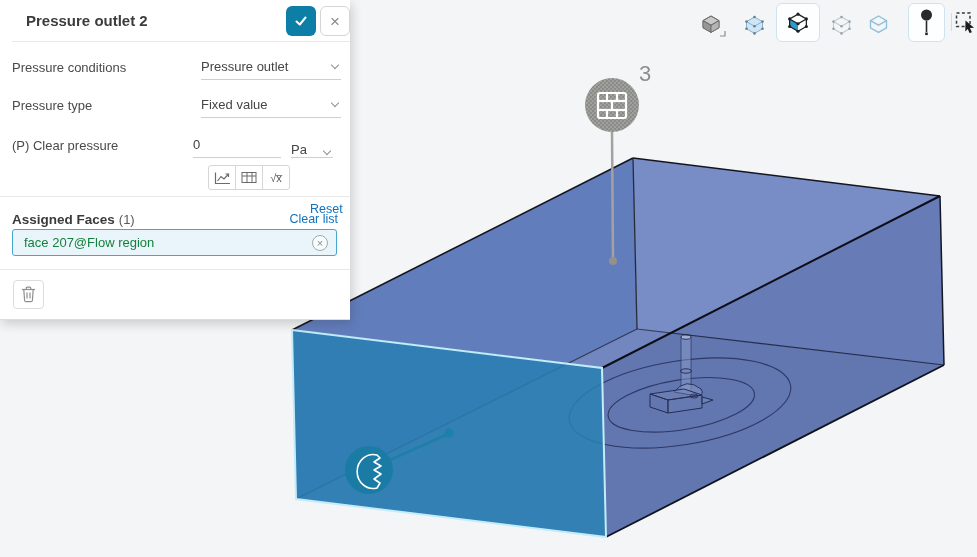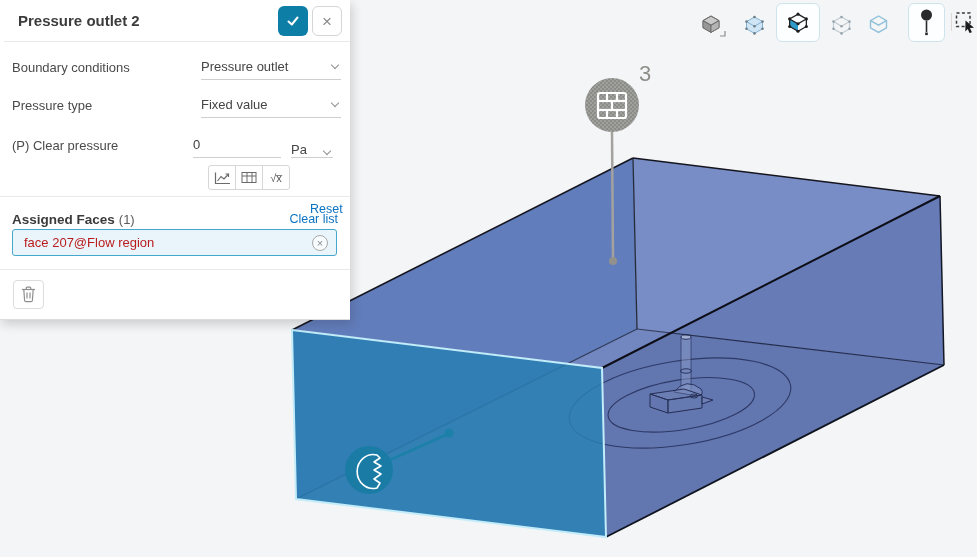--- a/index.html
+++ b/index.html
@@ -11,21 +11,21 @@
   svg.scene { position:absolute; left:0; top:0; }
 
   
   .tool { position:absolute; display:flex; align-items:center; justify-content:center; }
   .tool-active { border:1px solid #cfe3ee; background:#fcfeff; border-radius:6px; }
   .tool-sep { position:absolute; width:1px; background:#d9d9d9; }
 
   
   .panel { position:absolute; left:0; top:0; width:350px; height:320px; background:#ffffff;
     box-shadow:2px 4px 10px rgba(40,40,40,.20); border-bottom:1px solid #dcdcdc; z-index:5; }
-  .panel-header { position:absolute; left:4px; top:0; right:0; height:42px; border-bottom:1px solid #e9e9e9; }
+  .panel-header { position:absolute; left:12px; top:0; right:0; height:42px; border-bottom:1px solid #e9e9e9; }
   .panel-title { position:absolute; left:14px; top:12px; font-size:15px; font-weight:700; color:#3c3c3c; }
   .btn-apply { position:absolute; left:274px; top:6px; width:30px; height:30px; background:#0d7ea6;
     border:none; border-radius:6px; display:flex; align-items:center; justify-content:center; cursor:pointer; }
   .btn-close { position:absolute; left:308px; top:6px; width:30px; height:30px; background:#fff;
     border:1px solid #d5d5d5; border-radius:6px; color:#8a8a8a; font-size:17px; line-height:1;
     display:flex; align-items:center; justify-content:center; cursor:pointer; }
   .row { position:absolute; left:12px; right:12px; display:flex; align-items:center; }
   .row-label { font-size:13px; color:#4a4a4a; }
   .ctl { position:absolute; left:201px; width:140px; height:26px; display:flex; align-items:center;
     border-bottom:1px solid #cfcfcf; cursor:pointer;justify-content:space-between; }
@@ -42,21 +42,21 @@
     align-items:center; justify-content:center; cursor:pointer; color:#555; font-size:11px; }
   .fbtn + .fbtn { margin-left:-1px; }
   .fbtn:first-child { border-radius:3px 0 0 3px; }
   .fbtn:last-child { border-radius:0 3px 3px 0; }
   .link { color:#0c73c2; font-size:12.5px; text-decoration:none; cursor:pointer; }
   .divider { position:absolute; left:0; right:0; height:1px; background:#e9e9e9; }
   .af-label { font-size:13.5px; font-weight:700; color:#3b3b3b; }
   .af-count { font-size:13px; font-weight:400; color:#5a5a5a; margin-left:4px; }
   .chip { position:absolute; left:12px; right:13px; top:229px; height:27px; background:#e9f5fb;
     border:1px solid #46a7cd; border-radius:3px; display:flex; align-items:center; padding:0 8px 0 11px; cursor:pointer; }
-  .chip-text { flex:1; font-size:13px; color:#b91c1c; }
+  .chip-text { flex:1; font-size:13px; color:#15803d; }
   .chip-x { width:16px; height:16px; border:1px solid #a9a9a9; border-radius:50%; color:#8a8a8a;
     font-size:11px; line-height:14px; text-align:center; background:rgba(255,255,255,.65); cursor:pointer; }
   .btn-trash { position:absolute; left:13px; top:280px; width:31px; height:29px; background:#fff;
     border:1px solid #dcdcdc; border-radius:4px; display:flex; align-items:center; justify-content:center; cursor:pointer; }
 </style>
 </head>
 <body>
 
 <div id="stage">
 
@@ -223,21 +223,21 @@
         <svg width="16" height="16" viewBox="0 0 16 16">
           <polyline points="3.5,8.5 6.8,11.5 12.5,4.5" fill="none" stroke="#ffffff" stroke-width="2" stroke-linecap="round" stroke-linejoin="round"></polyline>
         </svg>
       </button>
       <button class="btn-close">
           <span>×</span>
         </button>
     </div>
 
     <div class="row" style="top:54px; height:26px;">
-      <span class="row-label">Boundary conditions</span>
+      <span class="row-label">Pressure conditions</span>
     </div>
     <div class="ctl" style="top:54px;">
       <span class="ctl-value">Pressure outlet</span>
       <span class="chev"></span>
     </div>
 
     <div class="row" style="top:92px; height:26px;">
       <span class="row-label">Pressure type</span>
     </div>
     <div class="ctl" style="top:92px;">

